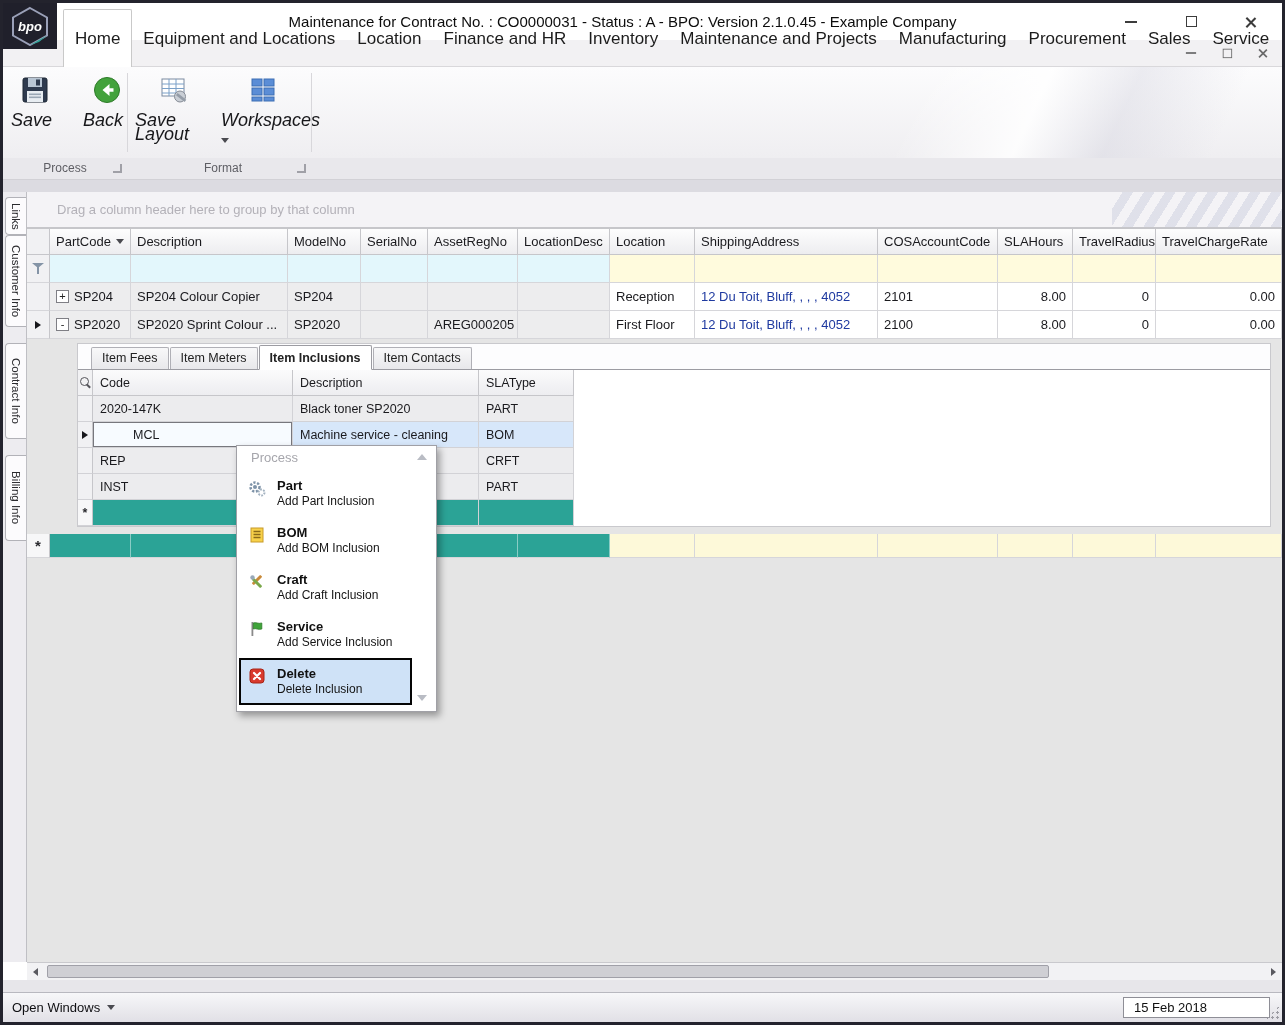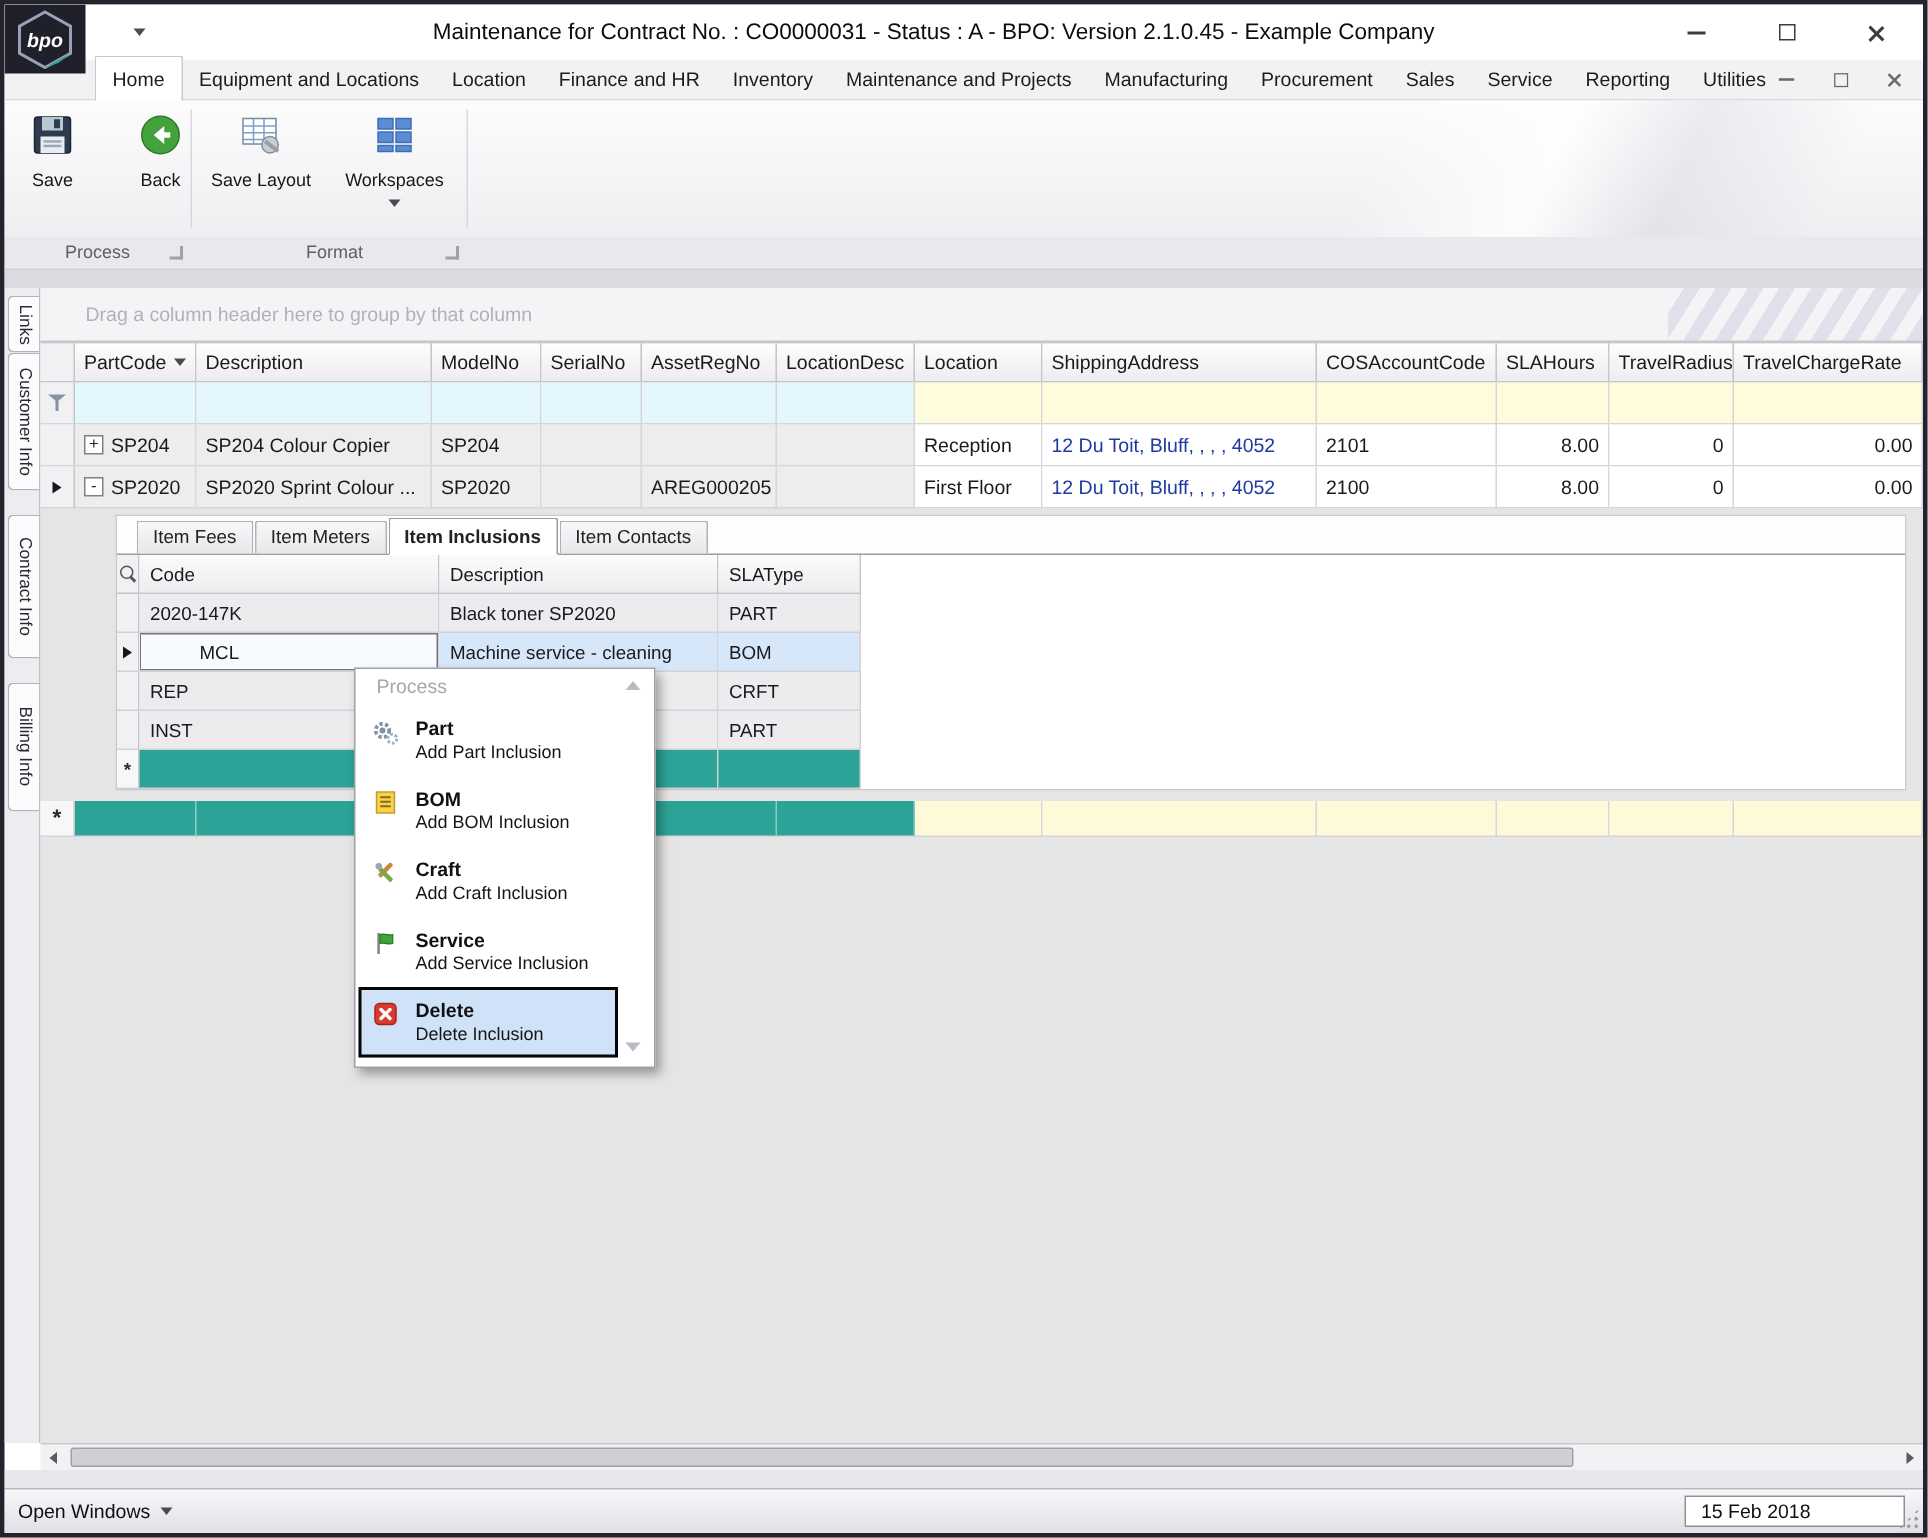--- a/index.html
+++ b/index.html
@@ -34,32 +34,32 @@
                border-left:6px solid #17171b; display:inline-block; }
   .tri-left-s { width:0; height:0; border-top:4px solid transparent; border-bottom:4px solid transparent;
                border-right:5px solid #5a5a60; display:inline-block; }
   .tri-right-s { width:0; height:0; border-top:4px solid transparent; border-bottom:4px solid transparent;
                border-left:5px solid #5a5a60; display:inline-block; }
 
   
   .tabrow { position:absolute; left:0; top:37px; right:0; height:27px; background:#f2f1f3;
             border-bottom:1px solid #d9d8db; }
   .tabs { position:absolute; left:60px; top:0; height:27px; display:flex; align-items:flex-end; }
-  .rtab { padding:2px 11px; line-height:25px; font-size:13px; color:#1c1c1c; white-space:nowrap; cursor:default; }
+  .rtab { padding:16px 11px; line-height:25px; font-size:17px; color:#1c1c1c; white-space:nowrap; cursor:default; }
   .rtab.active { background:#fff; border:1px solid #c9c9c9; border-bottom:1px solid #fff;
                  margin-bottom:-1px; border-radius:2px 2px 0 0; }
   .ribbon-minictrls { position:absolute; right:12px; top:6px; display:flex; gap:22px; align-items:center; }
   .mini { transform:scale(.85); opacity:.75; }
 
   
   .ribbon-body { position:absolute; left:0; top:64px; right:0; height:91px;
                  background:linear-gradient(#fcfcfd,#efeef1); }
   .ribbon-body::after { content:""; position:absolute; right:0; top:0; width:560px; height:100%;
       background:linear-gradient(115deg, transparent 35%, rgba(255,255,255,.85) 55%, rgba(205,205,218,.35) 70%, transparent 88%); pointer-events:none; }
-  .rbtn { position:absolute; top:5px; text-align:center; font-size:12px; color:#17171a; cursor:default; }
+  .rbtn { position:absolute; top:5px; text-align:left; font-size:18px; color:#17171a; cursor:default;font-style:italic; }
   .rbtn .ic { height:36px; display:flex; align-items:center; justify-content:center; }
   .rbtn .lbl { margin-top:5px; line-height:14px; }
   .vsep { position:absolute; top:6px; bottom:6px; width:1px; background:#d8d7db; }
   .grouplabels { position:absolute; left:0; top:155px; right:0; height:22px; background:#e9e8ec;
                  border-bottom:1px solid #d2d1d6; font-size:12px; color:#5e5e64; }
   .glabel { position:absolute; top:0; text-align:center; line-height:21px; }
   .launch { position:absolute; top:6px; width:9px; height:9px; border-right:2px solid #8f8f96; border-bottom:2px solid #8f8f96; opacity:.8; }
   .ribbon-under { position:absolute; left:0; top:177px; right:0; height:12px; background:#dcdbe1; }
 
   

